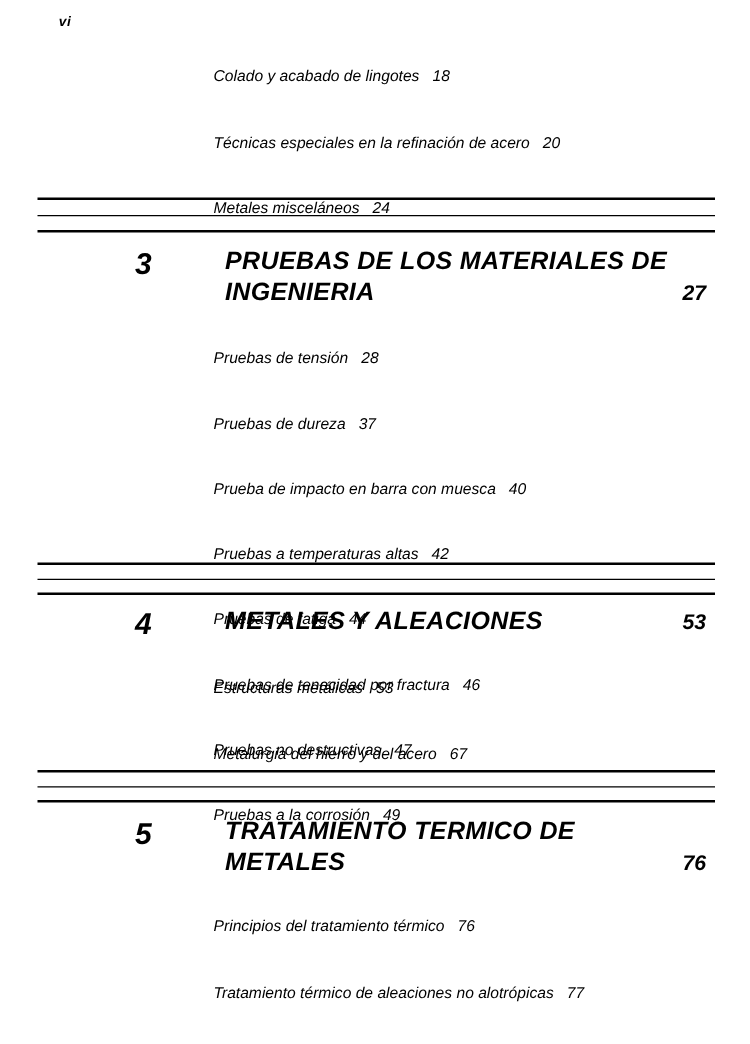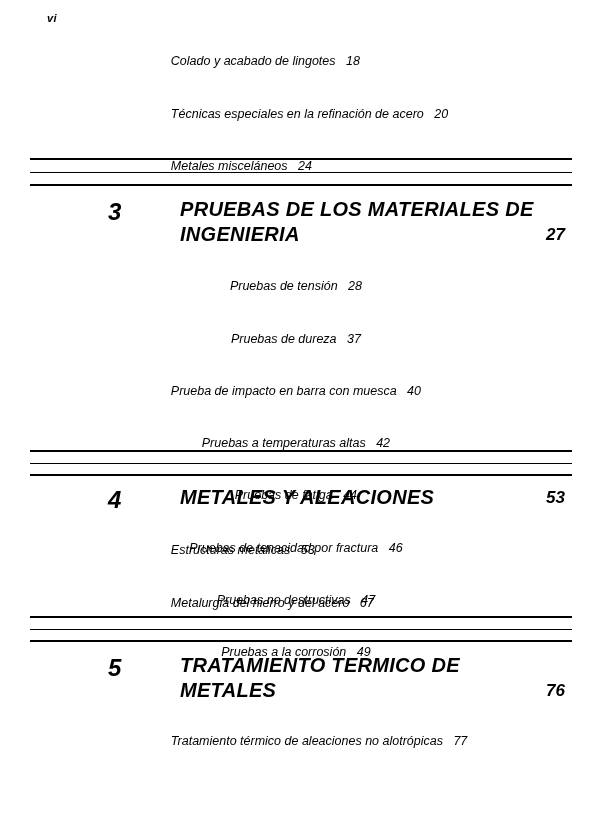--- a/index.html
+++ b/index.html
@@ -108,21 +108,21 @@
   <div class="rule" style="top:158px;"></div>
   <div class="rule thin" style="top:172px;"></div>
   <div class="rule" style="top:184px;"></div>
 
   <div class="chapter" style="top:197px;">
     <div class="chap-num" style="top:3px;">3</div>
     <div class="chap-title">PRUEBAS DE LOS MATERIALES DE INGENIERIA</div>
     <div class="chap-page" style="top:28px;">27</div>
   </div>
 
-  <div class="entries" style="top:261px;text-align:center;">
+  <div class="entries" style="top:261px;">
     <div class="entry">
       <span>Pruebas de tensión</span><span>   </span><span class="pg">28</span>
     </div>
     <div class="entry">
       <span>Pruebas de dureza</span><span>   </span><span class="pg">37</span>
     </div>
     <div class="entry">
       <span>Prueba de impacto en barra con muesca</span><span>   </span><span class="pg">40</span>
     </div>
     <div class="entry">
@@ -166,20 +166,23 @@
   <div class="rule" style="top:640px;"></div>
 
   <div class="chapter" style="top:653px;">
     <div class="chap-num" style="top:3px;">5</div>
     <div class="chap-title">TRATAMIENTO TERMICO DE METALES</div>
     <div class="chap-page" style="top:28px;">76</div>
   </div>
 
   <div class="entries" style="top:716px;">
     <div class="entry">
+      <span>Principios del tratamiento térmico</span><span>   </span><span class="pg">76</span>
+    </div>
+    <div class="entry">
       <span>Tratamiento térmico de aleaciones no alotrópicas</span><span>   </span><span class="pg">77</span>
     </div>
     <div class="entry">
       
     </div>
 
   </div>
 
 </div>
 

